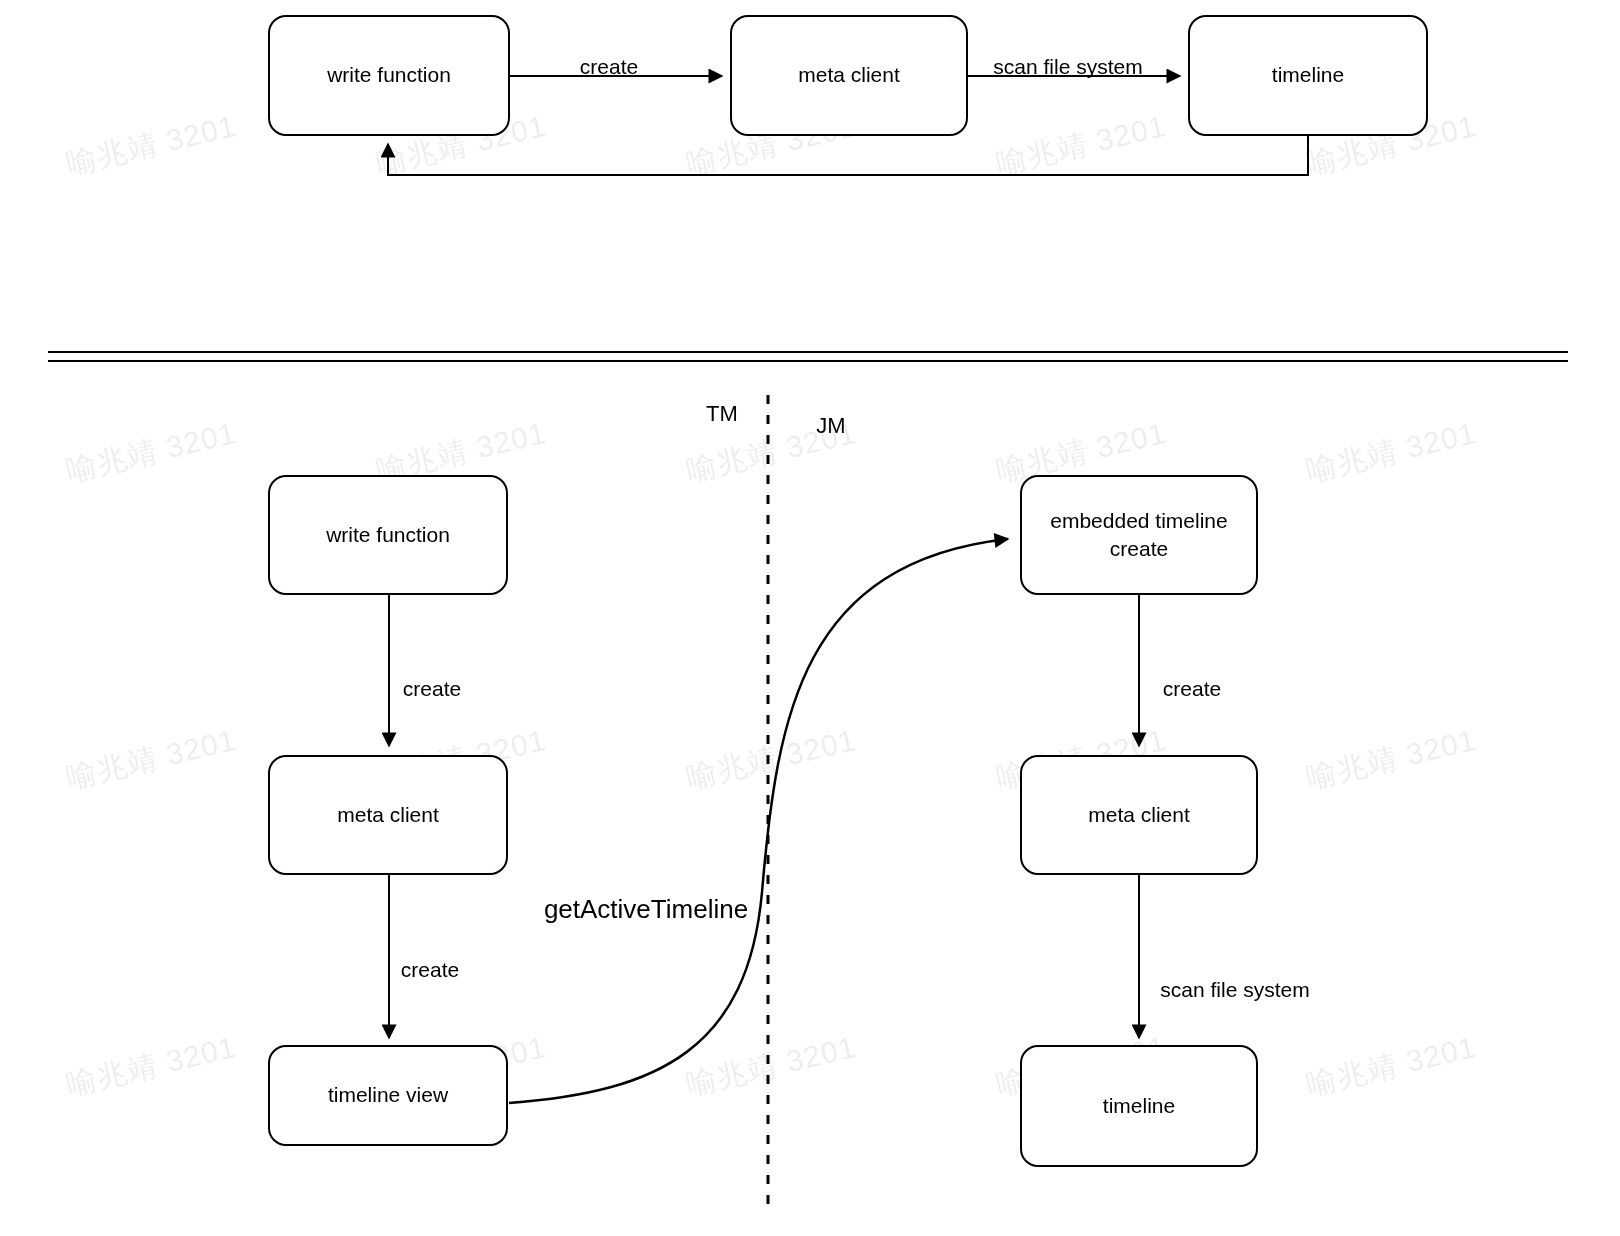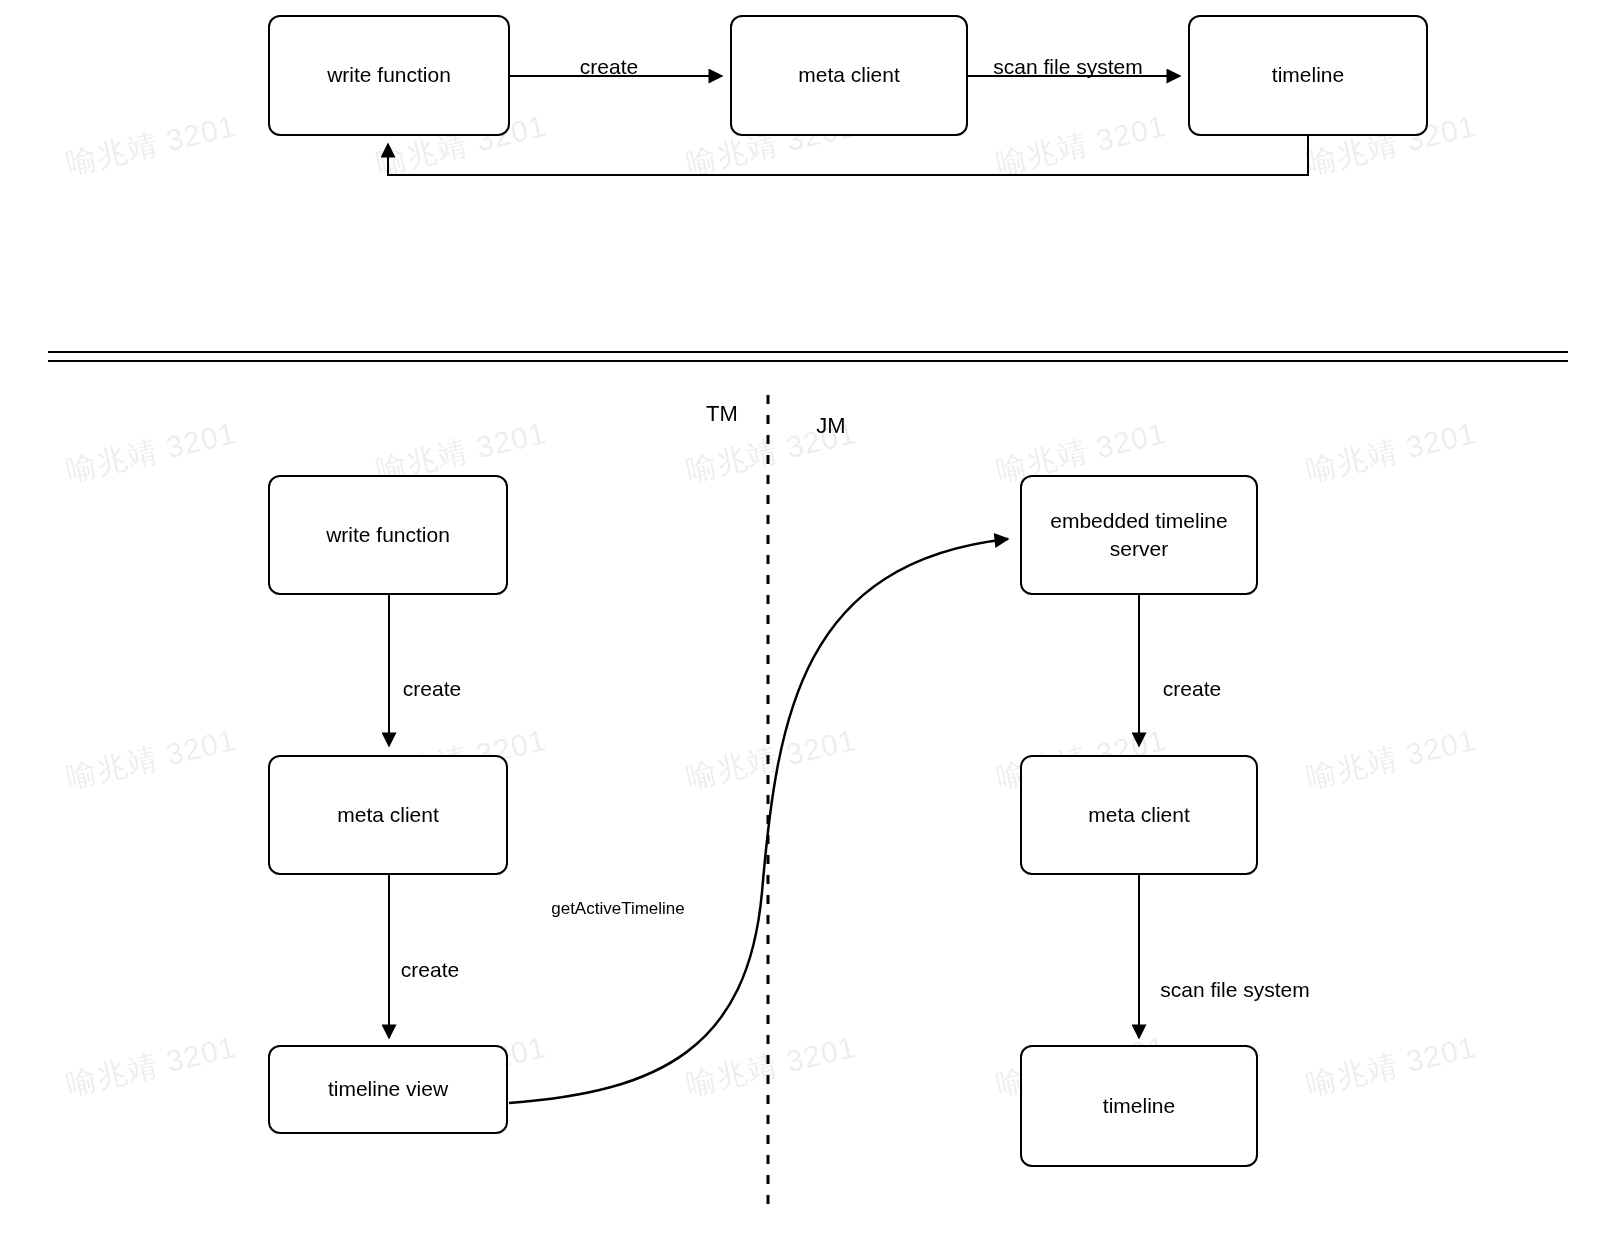--- a/index.html
+++ b/index.html
@@ -18,21 +18,21 @@
     white-space:nowrap;
     letter-spacing:1px;
     user-select:none;
     pointer-events:none;
   }
   .node{
     position:absolute;
     box-sizing:border-box;
     background:#ffffff;
     border:2.5px solid #000;
-    border-radius:12px;
+    border-radius:18px;
     display:flex;align-items:center;justify-content:center;
     text-align:center;
     font-size:21px;
     line-height:1.35;
     padding:6px 14px;
     z-index:3;
   }
   .edge-label{
     position:absolute;
     transform:translate(-50%,-50%);
@@ -123,35 +123,35 @@
 
   <div class="lane-label" style="left:710px;top:414px;margin-left:12px;">TM</div>
   <div class="lane-label" style="left:831px;top:426px;">JM</div>
 
   <div class="node" style="left:268px;top:475px;width:240px;height:120px;">
     <span>write function</span>
   </div>
   <div class="node" style="left:268px;top:755px;width:240px;height:120px;">
     <span>meta client</span>
   </div>
-  <div class="node" style="left:268px;top:1045px;width:240px;height:89px;">
+  <div class="node" style="left:268px;top:1045px;width:240px;height:101px;">
     <span>timeline view</span>
   </div>
 
   <div class="edge-label" style="left:432px;top:677px;">create</div>
   <div class="edge-label" style="left:430px;top:958px;">create</div>
 
   <div class="node" style="left:1020px;top:475px;width:238px;height:120px;">
-    <span>embedded timeline server</span>
+    <span>embedded timeline create</span>
   </div>
   <div class="node" style="left:1020px;top:755px;width:238px;height:120px;">
     <span>meta client</span>
   </div>
   <div class="node" style="left:1020px;top:1045px;width:238px;height:122px;">
     <span>timeline</span>
   </div>
 
   <div class="edge-label" style="left:1192px;top:677px;">create</div>
   <div class="edge-label" style="left:1235px;top:978px;">scan file system</div>
 
-  <div class="edge-label" style="left:618px;top:897px;font-size:17px;">getActiveTimeline</div>
+  <div class="edge-label" style="left:646px;top:897px;font-size:26px;">getActiveTimeline</div>
 
 </div>
 
 </body></html>

